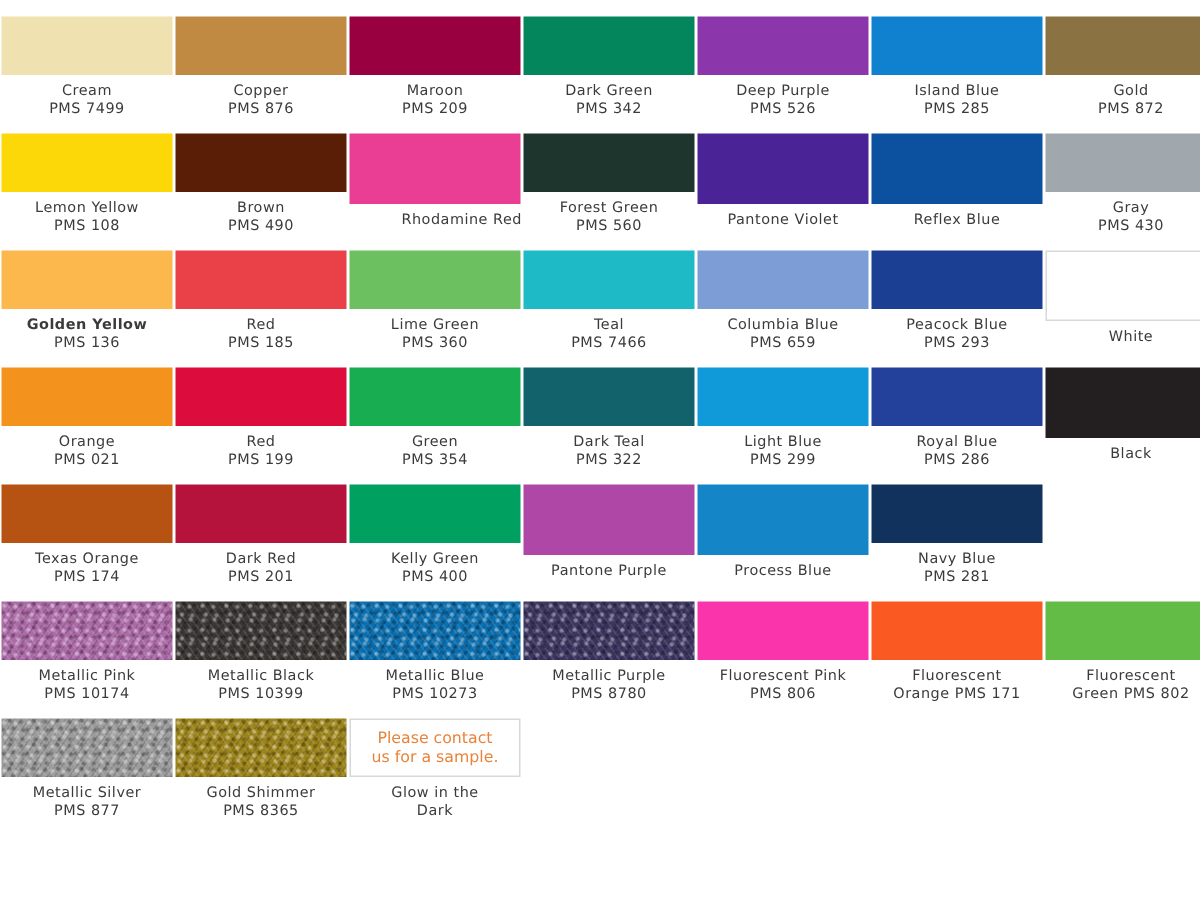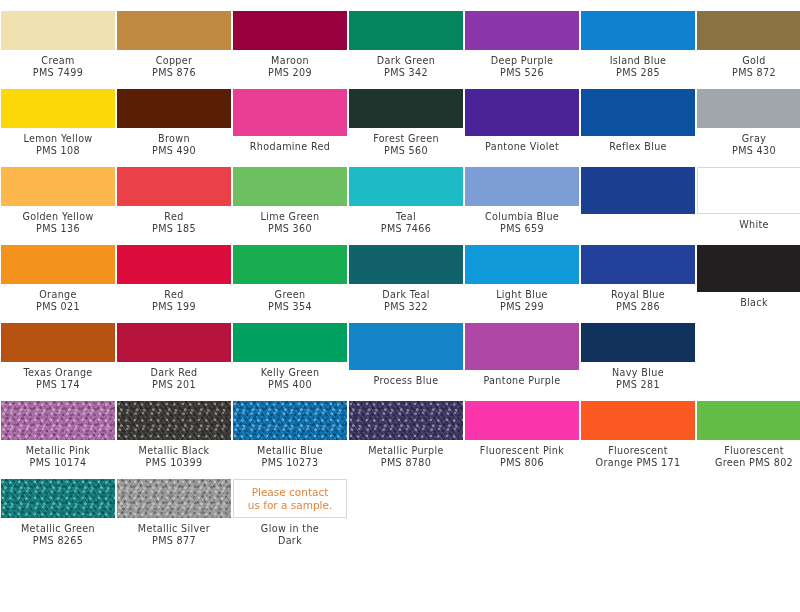--- a/index.html
+++ b/index.html
@@ -156,21 +156,21 @@
     <div class="swatch-cell">
       <div class="swatch-chip" style="background: rgb(90, 30, 7);"></div>
       <div class="swatch-label">
         <span class="name" style="display: block;">Brown</span>
         <span class="pms">PMS 490</span>
       </div>
     </div>
     <div class="swatch-cell">
       <div class="swatch-chip" style="background: rgb(234, 61, 148);"></div>
       <div class="swatch-label">
-        <span class="name" style="display: block;">Rhodamine Red</span>
+        <span class="name" style="display: block; text-align: right;">Rhodamine Red</span>
       </div>
     </div>
     <div class="swatch-cell">
       <div class="swatch-chip" style="background: rgb(29, 53, 44);"></div>
       <div class="swatch-label">
         <span class="name" style="display: block;">Forest Green</span>
         <span class="pms">PMS 560</span>
       </div>
     </div>
     <div class="swatch-cell">
@@ -188,21 +188,21 @@
     <div class="swatch-cell">
       <div class="swatch-chip" style="background: rgb(160, 167, 173);"></div>
       <div class="swatch-label">
         <span class="name" style="display: block;">Gray</span>
         <span class="pms">PMS 430</span>
       </div>
     </div>
     <div class="swatch-cell">
       <div class="swatch-chip" style="background: rgb(252, 184, 76);"></div>
       <div class="swatch-label">
-        <span class="name" style="display: block;">Golden Yellow</span>
+        <span class="name" style="display: block; font-weight: bold;">Golden Yellow</span>
         <span class="pms">PMS 136</span>
       </div>
     </div>
     <div class="swatch-cell">
       <div class="swatch-chip" style="background: rgb(234, 64, 72);"></div>
       <div class="swatch-label">
         <span class="name" style="display: block;">Red</span>
         <span class="pms">PMS 185</span>
       </div>
     </div>
@@ -222,20 +222,24 @@
     </div>
     <div class="swatch-cell">
       <div class="swatch-chip" style="background: rgb(125, 157, 214);"></div>
       <div class="swatch-label">
         <span class="name" style="display: block; text-align: center;">Columbia Blue</span>
         <span class="pms">PMS 659</span>
       </div>
     </div>
     <div class="swatch-cell">
       <div class="swatch-chip" style="background: rgb(27, 63, 147);"></div>
+      <div class="swatch-label">
+        <span class="name" style="display: block;">Peacock Blue</span>
+        <span class="pms">PMS 293</span>
+      </div>
     </div>
     <div class="swatch-cell">
       <div class="swatch-chip bordered" style="background: rgb(255, 255, 255);"></div>
       <div class="swatch-label">
         <span class="name" style="display: block;">White</span>
       </div>
     </div>
     <div class="swatch-cell">
       <div class="swatch-chip" style="background: rgb(244, 146, 30);"></div>
       <div class="swatch-label">
@@ -299,29 +303,29 @@
       </div>
     </div>
     <div class="swatch-cell">
       <div class="swatch-chip" style="background: rgb(0, 160, 96);"></div>
       <div class="swatch-label">
         <span class="name" style="display: block;">Kelly Green</span>
         <span class="pms">PMS 400</span>
       </div>
     </div>
     <div class="swatch-cell">
+      <div class="swatch-chip" style="background: rgb(174, 71, 165);"></div>
+      <div class="swatch-label">
+        <span class="name" style="display: block;">Pantone Purple</span>
+      </div>
+    </div>
+    <div class="swatch-cell">
       <div class="swatch-chip" style="background: rgb(20, 133, 198);"></div>
       <div class="swatch-label">
         <span class="name" style="display: block;">Process Blue</span>
-      </div>
-    </div>
-    <div class="swatch-cell">
-      <div class="swatch-chip" style="background: rgb(174, 71, 165);"></div>
-      <div class="swatch-label">
-        <span class="name" style="display: block;">Pantone Purple</span>
       </div>
     </div>
     <div class="swatch-cell">
       <div class="swatch-chip" style="background: rgb(18, 50, 94);"></div>
       <div class="swatch-label">
         <span class="name" style="display: block;">Navy Blue</span>
         <span class="pms">PMS 281</span>
       </div>
     </div>
     <div class="swatch-cell empty-cell"></div>
@@ -368,31 +372,31 @@
       </div>
     </div>
     <div class="swatch-cell">
       <div class="swatch-chip" style="background: rgb(99, 188, 70);"></div>
       <div class="swatch-label">
         <span class="name" style="display: block;">Fluorescent</span>
         <span class="pms">Green PMS 802</span>
       </div>
     </div>
     <div class="swatch-cell">
-      <div class="swatch-chip metallic" style="background: rgb(13, 125, 124);"></div>
-      <div class="swatch-label">
-        <span class="name" style="display: block;">Metallic Green</span>
-        <span class="pms">PMS 8265</span>
-      </div>
-    </div>
-    <div class="swatch-cell">
       <div class="swatch-chip metallic" style="background: rgb(155, 155, 155);"></div>
       <div class="swatch-label">
         <span class="name" style="display: block;">Metallic Silver</span>
         <span class="pms">PMS 877</span>
+      </div>
+    </div>
+    <div class="swatch-cell">
+      <div class="swatch-chip metallic" style="background: rgb(156, 131, 25);"></div>
+      <div class="swatch-label">
+        <span class="name" style="display: block;">Gold Shimmer</span>
+        <span class="pms">PMS 8365</span>
       </div>
     </div>
     <div class="swatch-cell">
       <div class="swatch-chip bordered" style="background: rgb(255, 255, 255);">
         <div class="swatch-note" style="color: rgb(232, 131, 58);">
           <span>Please contact</span>
           <span>us for a sample.</span>
         </div>
       </div>
       <div class="swatch-label">

